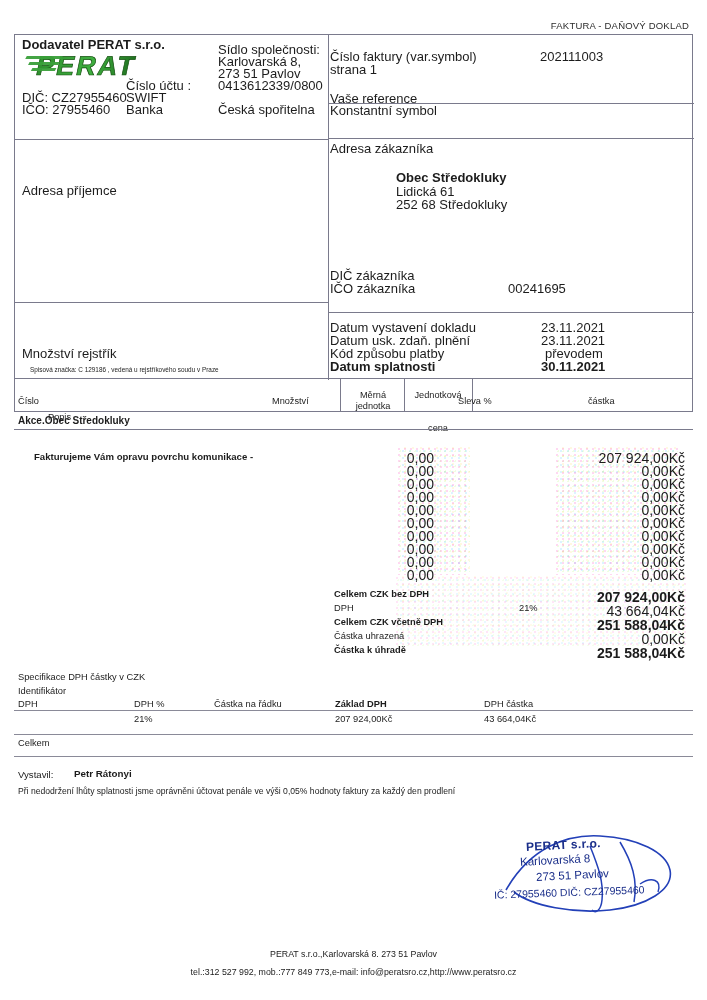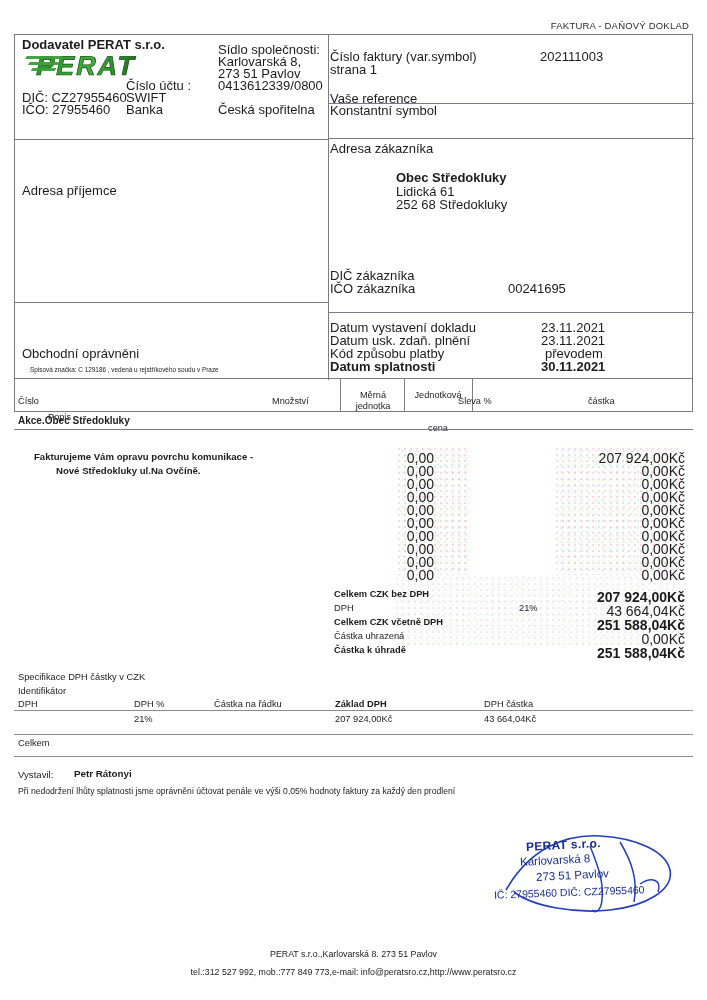--- a/index.html
+++ b/index.html
@@ -300,21 +300,21 @@
 
     <div class="cell" style="left:22px; top:92px;">DIČ: CZ27955460</div>
     <div class="cell" style="left:22px; top:104px;">IČO: 27955460</div>
 
     <div class="cell" style="left:218px; top:44px;">Sídlo společnosti:</div>
     <div class="cell" style="left:218px; top:56px;">Karlovarská 8,</div>
     <div class="cell" style="left:218px; top:68px;">273 51 Pavlov</div>
 
     <div class="cell" style="left:22px; top:185px;">Adresa příjemce</div>
 
-    <div class="cell" style="left:22px; top:348px;">Obchodní oprávněni</div>
+    <div class="cell" style="left:22px; top:348px;">Množství rejstřík</div>
     <div class="cell tiny" style="left:30px; top:364px;">Spisová značka: C 129186 , vedená u rejstříkového soudu v Praze</div>
 
     <div class="cell" style="left:330px; top:51px;">Číslo faktury (var.symbol)</div>
     <div class="cell" style="left:330px; top:64px;">strana 1</div>
     <div class="cell" style="left:540px; top:51px;">202111003</div>
 
     <div class="cell" style="left:330px; top:93px;">Vaše reference</div>
     <div class="cell" style="left:330px; top:105px;">Konstantní symbol</div>
 
     <div class="cell" style="left:330px; top:143px;">Adresa zákazníka</div>
@@ -349,21 +349,20 @@
     <div class="ih" style="left:407px; top:390px; width:62px;">Jednotková</div>
     <div class="ih" style="left:407px; top:423px; width:62px;">cena</div>
     <div class="ih" style="left:458px; top:396px;">Sleva %</div>
     <div class="ih" style="left:588px; top:396px;">částka</div>
 
     <div class="akce">Akce.Obec Středokluky</div>
     <div class="akce-line"></div>
 
     <div class="desc">
       <div>Fakturujeme Vám opravu povrchu komunikace -</div>
-      <div style="padding-left:22px;">Nové Středokluky ul.Na Ovčíně.</div>
     </div>
 
     <div class="noise" style="left:398px; top:447px; width:72px; height:128px;"></div>
     <div class="noise" style="left:556px; top:447px; width:122px; height:128px;"></div>
     <div class="noise" style="left:396px; top:576px; width:290px; height:72px; opacity:.55;"></div>
 
     <div class="amt m-amt" style="top:450px;">0,00</div>
     <div class="amt m-amt" style="top:463px;">0,00</div>
     <div class="amt m-amt" style="top:476px;">0,00</div>
     <div class="amt m-amt" style="top:489px;">0,00</div>

